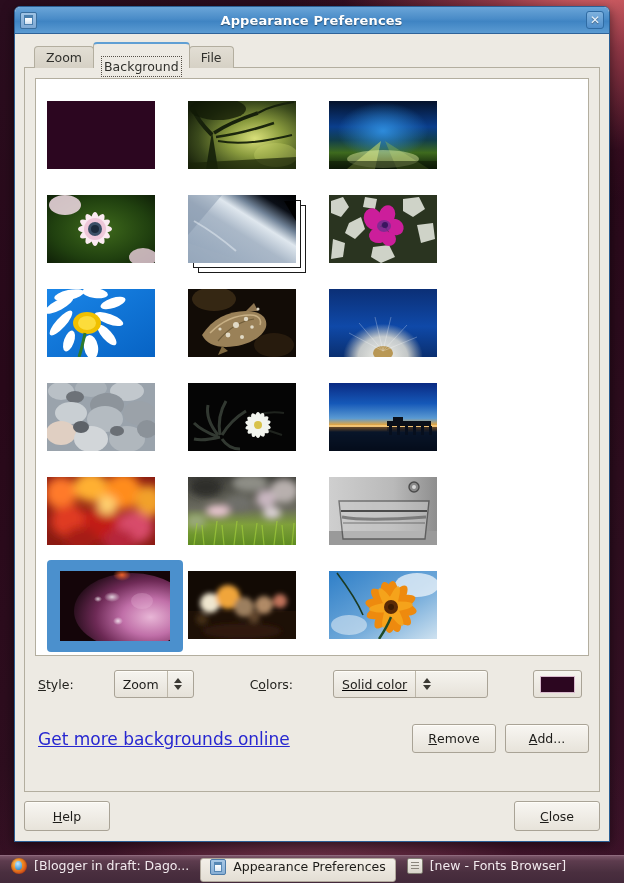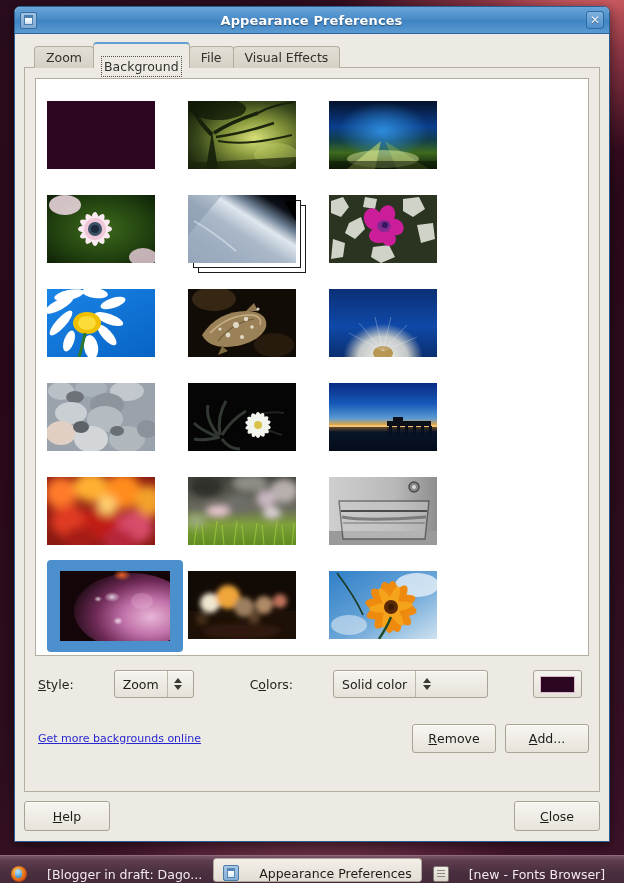--- a/index.html
+++ b/index.html
@@ -263,21 +263,21 @@
     color: #3c3a34;
   }
   .arrows .up, .arrows .dn {
     width: 0; height: 0;
     border-left: 4px solid transparent;
     border-right: 4px solid transparent;
   }
   .arrows .up { border-bottom: 5px solid #3c3a34; }
   .arrows .dn { border-top: 5px solid #3c3a34; }
   #style-combo { width: 80px; margin-right: 24px; }
-  #colors-combo { width: 155px; margin-right: 13px; }
+  #colors-combo { width: 155px; margin-right: 13px; text-decoration: underline; }
   #color-swatch-btn {
     width: 49px; height: 28px;
     background: linear-gradient(180deg, #f6f4ef 0%, #e6e2d9 100%);
     border: 1px solid #a9a396;
     border-radius: 3px;
     display: flex; align-items: center; justify-content: center;
     box-sizing: border-box;
     cursor: pointer;
   }
   #color-swatch {
@@ -289,21 +289,21 @@
   
   #action-row {
     display: flex;
     align-items: center;
     margin-top: 26px;
     padding-left: 3px;
   }
   #more-link {
     color: #2727d0;
     text-decoration: underline;
-    font-size: 11px;
+    font-size: 17px;
     cursor: pointer;
   }
   #action-row .spacer { flex: 1 1 auto; }
   .btn {
     min-width: 84px;
     height: 29px;
     background: linear-gradient(180deg, #f8f6f2 0%, #e7e3da 100%);
     border: 1px solid #a9a396;
     border-radius: 3px;
     font-size: 12.5px;
@@ -337,22 +337,22 @@
     border-top: 1px solid #8e6a7d;
     display: flex;
     align-items: center;
     padding: 0 2px;
     box-sizing: border-box;
     gap: 2px;
   }
   .task {
     height: 24px;
     display: flex;
-    align-items: flex-end;
-    gap: 20px;
+    align-items: flex-start;
+    gap: 7px;
     padding: 0 9px;
     color: #f2eaee;
     font-size: 12.5px;
     white-space: nowrap;
     border-radius: 3px;
     cursor: pointer;
     box-sizing: border-box;
   }
   .task.active {
     background: linear-gradient(180deg, #f3efe8 0%, #e3ded4 100%);
@@ -431,23 +431,20 @@
 
       <div id="tabstrip">
         <div class="tab">
           <span class="focus">Zoom</span>
         </div>
         <div class="tab active">
           <span class="focus">Background</span>
         </div>
         <div class="tab">
           <span class="focus">File</span>
-        </div>
-        <div class="tab">
-          <span class="focus">Visual Effects</span>
         </div>
       </div>
 
       <div id="page">
 
         <div id="wall-list">
           <div id="wall-grid">
 
             <div class="wall-cell">
               <div class="wall-inner">

